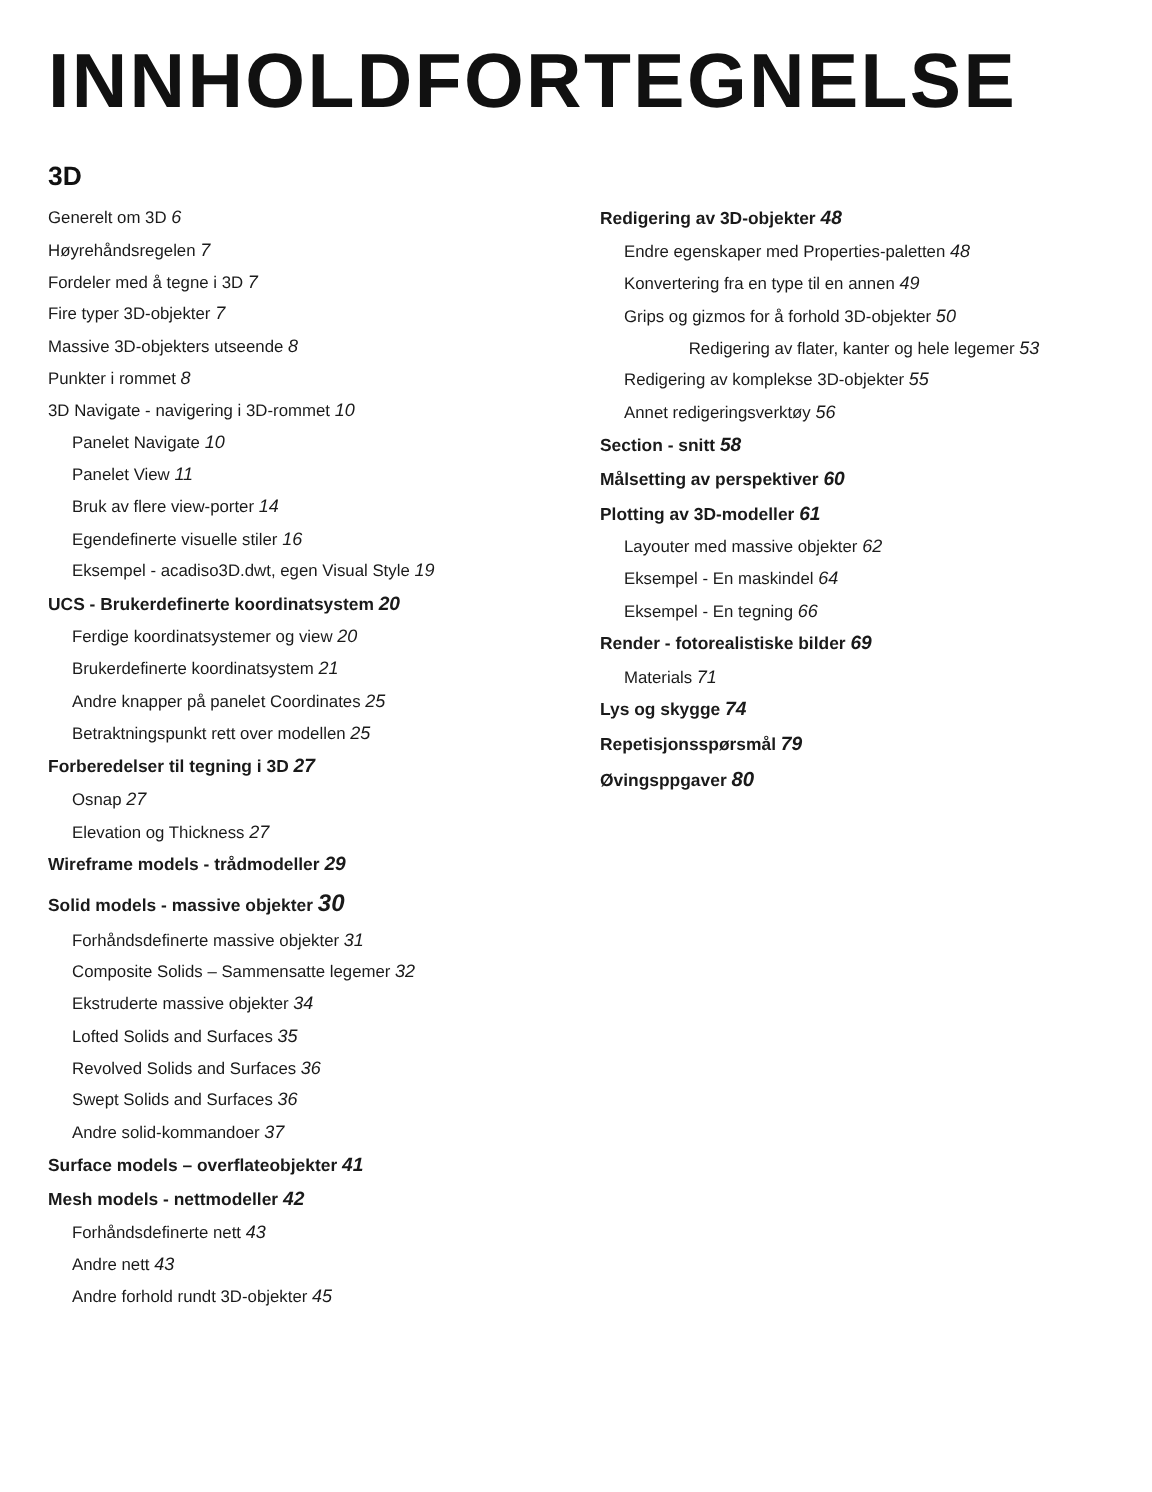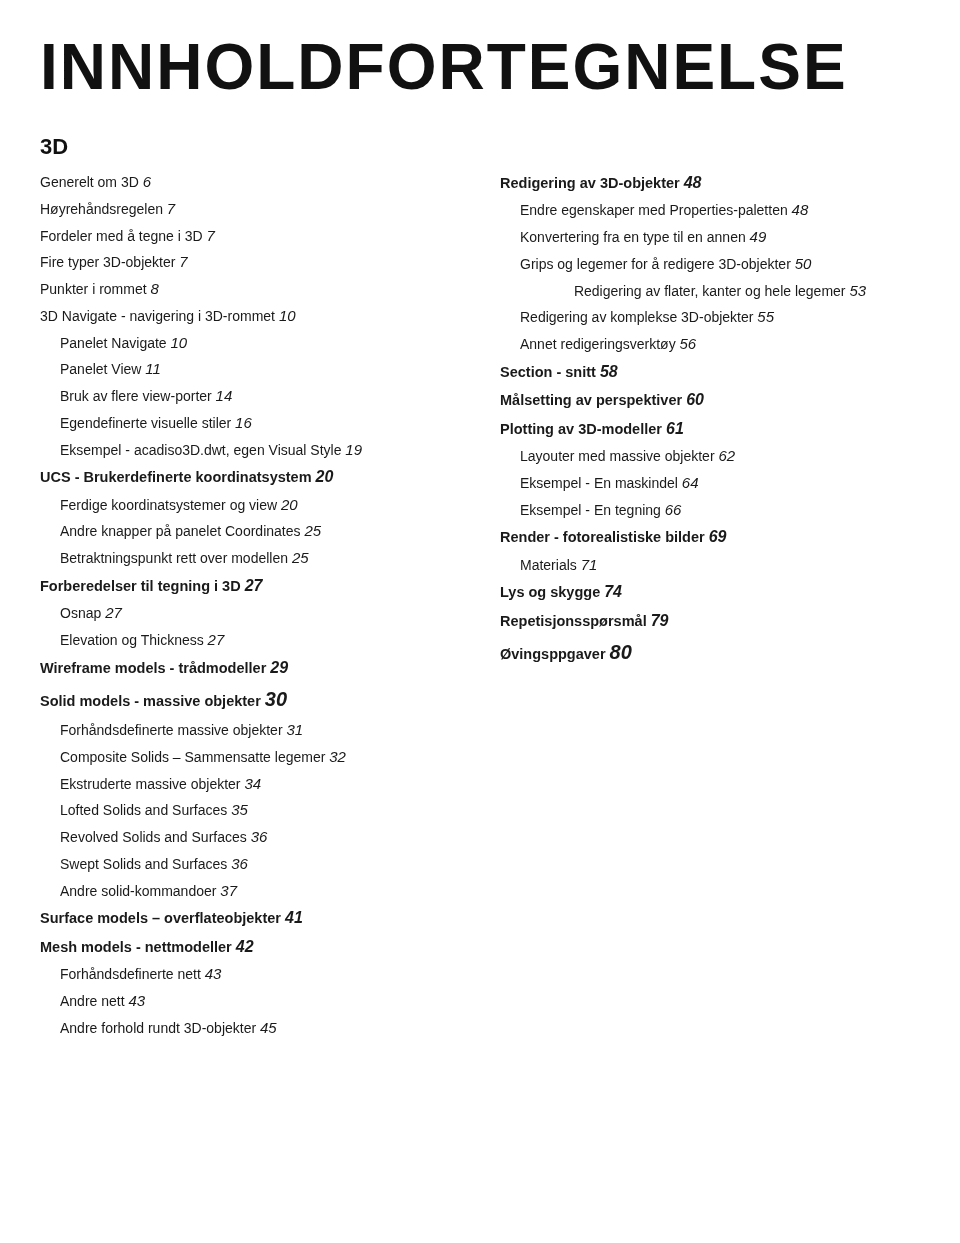--- a/index.html
+++ b/index.html
@@ -47,29 +47,31 @@
 <h1 class="page-title">INNHOLDFORTEGNELSE</h1>
 
 <div class="section-heading">3D</div>
 
 <div class="columns">
   <div class="col-left" id="left-col">
       <div class="toc-block" style="padding-left: 0px; font-weight: 400; font-size: 14px; line-height: 1.65;"><span>Generelt om 3D  </span><span style="font-style: italic; font-size: 15px;">6</span></div>
       <div class="toc-block" style="padding-left: 0px; font-weight: 400; font-size: 14px; line-height: 1.65;"><span>Høyrehåndsregelen  </span><span style="font-style: italic; font-size: 15px;">7</span></div>
       <div class="toc-block" style="padding-left: 0px; font-weight: 400; font-size: 14px; line-height: 1.65;"><span>Fordeler med å tegne i 3D  </span><span style="font-style: italic; font-size: 15px;">7</span></div>
       <div class="toc-block" style="padding-left: 0px; font-weight: 400; font-size: 14px; line-height: 1.65;"><span>Fire typer 3D-objekter  </span><span style="font-style: italic; font-size: 15px;">7</span></div>
+      <div class="toc-block" style="padding-left: 0px; font-weight: 400; font-size: 14px; line-height: 1.65;"><span>Massive 3D-objekters utseende  </span><span style="font-style: italic; font-size: 15px;">8</span></div>
       <div class="toc-block" style="padding-left: 0px; font-weight: 400; font-size: 14px; line-height: 1.65;"><span>Punkter i rommet  </span><span style="font-style: italic; font-size: 15px;">8</span></div>
       <div class="toc-block" style="padding-left: 0px; font-weight: 400; font-size: 14px; line-height: 1.65;"><span>3D Navigate - navigering i 3D-rommet  </span><span style="font-style: italic; font-size: 15px;">10</span></div>
       <div class="toc-block" style="padding-left: 20px; font-weight: 400; font-size: 14px; line-height: 1.65;"><span>Panelet Navigate  </span><span style="font-style: italic; font-size: 15px;">10</span></div>
       <div class="toc-block" style="padding-left: 20px; font-weight: 400; font-size: 14px; line-height: 1.65;"><span>Panelet View  </span><span style="font-style: italic; font-size: 15px;">11</span></div>
       <div class="toc-block" style="padding-left: 20px; font-weight: 400; font-size: 14px; line-height: 1.65;"><span>Bruk av flere view-porter  </span><span style="font-style: italic; font-size: 15px;">14</span></div>
       <div class="toc-block" style="padding-left: 20px; font-weight: 400; font-size: 14px; line-height: 1.65;"><span>Egendefinerte visuelle stiler  </span><span style="font-style: italic; font-size: 15px;">16</span></div>
       <div class="toc-block" style="padding-left: 20px; font-weight: 400; font-size: 14px; line-height: 1.65;"><span>Eksempel - acadiso3D.dwt, egen Visual Style  </span><span style="font-style: italic; font-size: 15px;">19</span></div>
       <div class="toc-block" style="padding-left: 0px; font-weight: 700; font-size: 14.5px; line-height: 1.65;"><span>UCS - Brukerdefinerte koordinatsystem  </span><span style="font-style: italic; font-size: 16px;">20</span></div>
       <div class="toc-block" style="padding-left: 20px; font-weight: 400; font-size: 14px; line-height: 1.65;"><span>Ferdige koordinatsystemer og view  </span><span style="font-style: italic; font-size: 15px;">20</span></div>
+      <div class="toc-block" style="padding-left: 20px; font-weight: 400; font-size: 14px; line-height: 1.65;"><span>Brukerdefinerte koordinatsystem  </span><span style="font-style: italic; font-size: 15px;">21</span></div>
       <div class="toc-block" style="padding-left: 20px; font-weight: 400; font-size: 14px; line-height: 1.65;"><span>Andre knapper på panelet Coordinates  </span><span style="font-style: italic; font-size: 15px;">25</span></div>
       <div class="toc-block" style="padding-left: 20px; font-weight: 400; font-size: 14px; line-height: 1.65;"><span>Betraktningspunkt rett over modellen  </span><span style="font-style: italic; font-size: 15px;">25</span></div>
       <div class="toc-block" style="padding-left: 0px; font-weight: 700; font-size: 14.5px; line-height: 1.65;"><span>Forberedelser til tegning i 3D  </span><span style="font-style: italic; font-size: 16px;">27</span></div>
       <div class="toc-block" style="padding-left: 20px; font-weight: 400; font-size: 14px; line-height: 1.65;"><span>Osnap  </span><span style="font-style: italic; font-size: 15px;">27</span></div>
       <div class="toc-block" style="padding-left: 20px; font-weight: 400; font-size: 14px; line-height: 1.65;"><span>Elevation og Thickness  </span><span style="font-style: italic; font-size: 15px;">27</span></div>
       <div class="toc-block" style="padding-left: 0px; font-weight: 700; font-size: 14.5px; line-height: 1.65;"><span>Wireframe models - trådmodeller  </span><span style="font-style: italic; font-size: 16px;">29</span></div>
       <div class="toc-block" style="padding-left: 0px; font-weight: 700; font-size: 14.5px; line-height: 1.65;"><span>Solid models - massive objekter  </span><span style="font-style: italic; font-size: 20px;">30</span></div>
       <div class="toc-block" style="padding-left: 20px; font-weight: 400; font-size: 14px; line-height: 1.65;"><span>Forhåndsdefinerte massive objekter  </span><span style="font-style: italic; font-size: 15px;">31</span></div>
       <div class="toc-block" style="padding-left: 20px; font-weight: 400; font-size: 14px; line-height: 1.65;"><span>Composite Solids – Sammensatte legemer  </span><span style="font-style: italic; font-size: 15px;">32</span></div>
       <div class="toc-block" style="padding-left: 20px; font-weight: 400; font-size: 14px; line-height: 1.65;"><span>Ekstruderte massive objekter  </span><span style="font-style: italic; font-size: 15px;">34</span></div>
@@ -80,29 +82,29 @@
       <div class="toc-block" style="padding-left: 0px; font-weight: 700; font-size: 14.5px; line-height: 1.65;"><span>Surface models – overflateobjekter  </span><span style="font-style: italic; font-size: 16px;">41</span></div>
       <div class="toc-block" style="padding-left: 0px; font-weight: 700; font-size: 14.5px; line-height: 1.65;"><span>Mesh models - nettmodeller  </span><span style="font-style: italic; font-size: 16px;">42</span></div>
       <div class="toc-block" style="padding-left: 20px; font-weight: 400; font-size: 14px; line-height: 1.65;"><span>Forhåndsdefinerte nett  </span><span style="font-style: italic; font-size: 15px;">43</span></div>
       <div class="toc-block" style="padding-left: 20px; font-weight: 400; font-size: 14px; line-height: 1.65;"><span>Andre nett  </span><span style="font-style: italic; font-size: 15px;">43</span></div>
       <div class="toc-block" style="padding-left: 20px; font-weight: 400; font-size: 14px; line-height: 1.65;"><span>Andre forhold rundt 3D-objekter  </span><span style="font-style: italic; font-size: 15px;">45</span></div>
     </div>
   <div class="col-right" id="right-col">
       <div class="toc-block" style="padding-left: 0px; font-weight: 700; font-size: 14.5px; line-height: 1.65;"><span>Redigering av 3D-objekter  </span><span style="font-style: italic; font-size: 16px;">48</span></div>
       <div class="toc-block" style="padding-left: 20px; font-weight: 400; font-size: 14px; line-height: 1.65;"><span>Endre egenskaper med Properties-paletten  </span><span style="font-style: italic; font-size: 15px;">48</span></div>
       <div class="toc-block" style="padding-left: 20px; font-weight: 400; font-size: 14px; line-height: 1.65;"><span>Konvertering fra en type til en annen  </span><span style="font-style: italic; font-size: 15px;">49</span></div>
-      <div class="toc-block" style="padding-left: 20px; font-weight: 400; font-size: 14px; line-height: 1.65;"><span>Grips og legemer for å redigere 3D-objekter  </span><span style="font-style: italic; font-size: 15px;">50</span></div>
+      <div class="toc-block" style="padding-left: 20px; font-weight: 400; font-size: 14px; line-height: 1.65;"><span>Grips og gizmos for å forhold 3D-objekter  </span><span style="font-style: italic; font-size: 15px;">50</span></div>
       <div class="toc-block" style="padding-left: 20px; font-weight: 400; font-size: 14px; line-height: 1.65; text-align: center;"><span>Redigering av flater, kanter og hele legemer  </span><span style="font-style: italic; font-size: 15px;">53</span></div>
       <div class="toc-block" style="padding-left: 20px; font-weight: 400; font-size: 14px; line-height: 1.65;"><span>Redigering av komplekse 3D-objekter  </span><span style="font-style: italic; font-size: 15px;">55</span></div>
       <div class="toc-block" style="padding-left: 20px; font-weight: 400; font-size: 14px; line-height: 1.65;"><span>Annet redigeringsverktøy  </span><span style="font-style: italic; font-size: 15px;">56</span></div>
       <div class="toc-block" style="padding-left: 0px; font-weight: 700; font-size: 14.5px; line-height: 1.65;"><span>Section - snitt  </span><span style="font-style: italic; font-size: 16px;">58</span></div>
       <div class="toc-block" style="padding-left: 0px; font-weight: 700; font-size: 14.5px; line-height: 1.65;"><span>Målsetting av perspektiver  </span><span style="font-style: italic; font-size: 16px;">60</span></div>
       <div class="toc-block" style="padding-left: 0px; font-weight: 700; font-size: 14.5px; line-height: 1.65;"><span>Plotting av 3D-modeller  </span><span style="font-style: italic; font-size: 16px;">61</span></div>
       <div class="toc-block" style="padding-left: 20px; font-weight: 400; font-size: 14px; line-height: 1.65;"><span>Layouter med massive objekter  </span><span style="font-style: italic; font-size: 15px;">62</span></div>
       <div class="toc-block" style="padding-left: 20px; font-weight: 400; font-size: 14px; line-height: 1.65;"><span>Eksempel - En maskindel  </span><span style="font-style: italic; font-size: 15px;">64</span></div>
       <div class="toc-block" style="padding-left: 20px; font-weight: 400; font-size: 14px; line-height: 1.65;"><span>Eksempel - En tegning  </span><span style="font-style: italic; font-size: 15px;">66</span></div>
       <div class="toc-block" style="padding-left: 0px; font-weight: 700; font-size: 14.5px; line-height: 1.65;"><span>Render - fotorealistiske bilder  </span><span style="font-style: italic; font-size: 16px;">69</span></div>
       <div class="toc-block" style="padding-left: 20px; font-weight: 400; font-size: 14px; line-height: 1.65;"><span>Materials  </span><span style="font-style: italic; font-size: 15px;">71</span></div>
       <div class="toc-block" style="padding-left: 0px; font-weight: 700; font-size: 14.5px; line-height: 1.65;"><span>Lys og skygge  </span><span style="font-style: italic; font-size: 16px;">74</span></div>
       <div class="toc-block" style="padding-left: 0px; font-weight: 700; font-size: 14.5px; line-height: 1.65;"><span>Repetisjonsspørsmål  </span><span style="font-style: italic; font-size: 16px;">79</span></div>
-      <div class="toc-block" style="padding-left: 0px; font-weight: 700; font-size: 14.5px; line-height: 1.65;"><span>Øvingsppgaver  </span><span style="font-style: italic; font-size: 20px;">80</span></div>
+      <div class="toc-block" style="padding-left: 0px; font-weight: 700; font-size: 14.5px; line-height: 1.65;"><span>Øvingsppgaver  </span><span style="font-style: italic; font-size: 17px;">80</span></div>
     </div>
 </div>
 
 </body></html>

